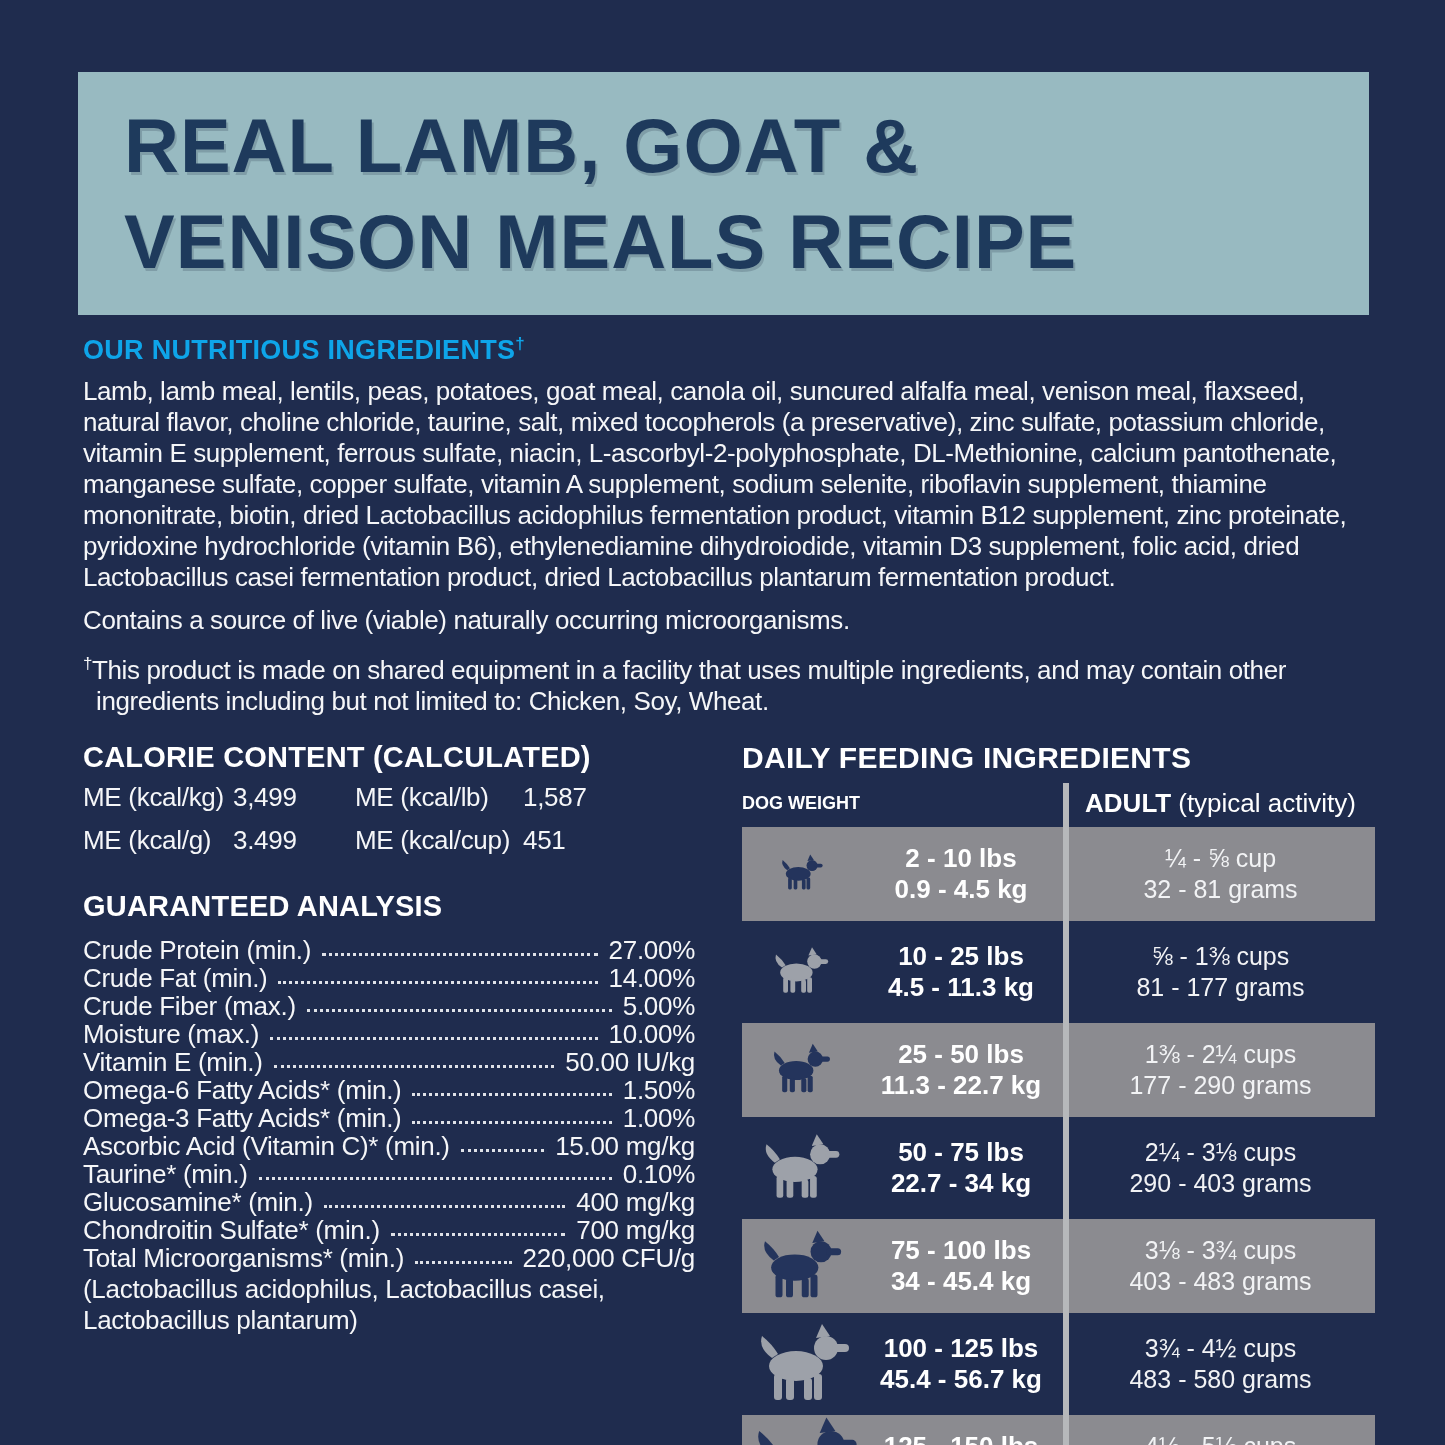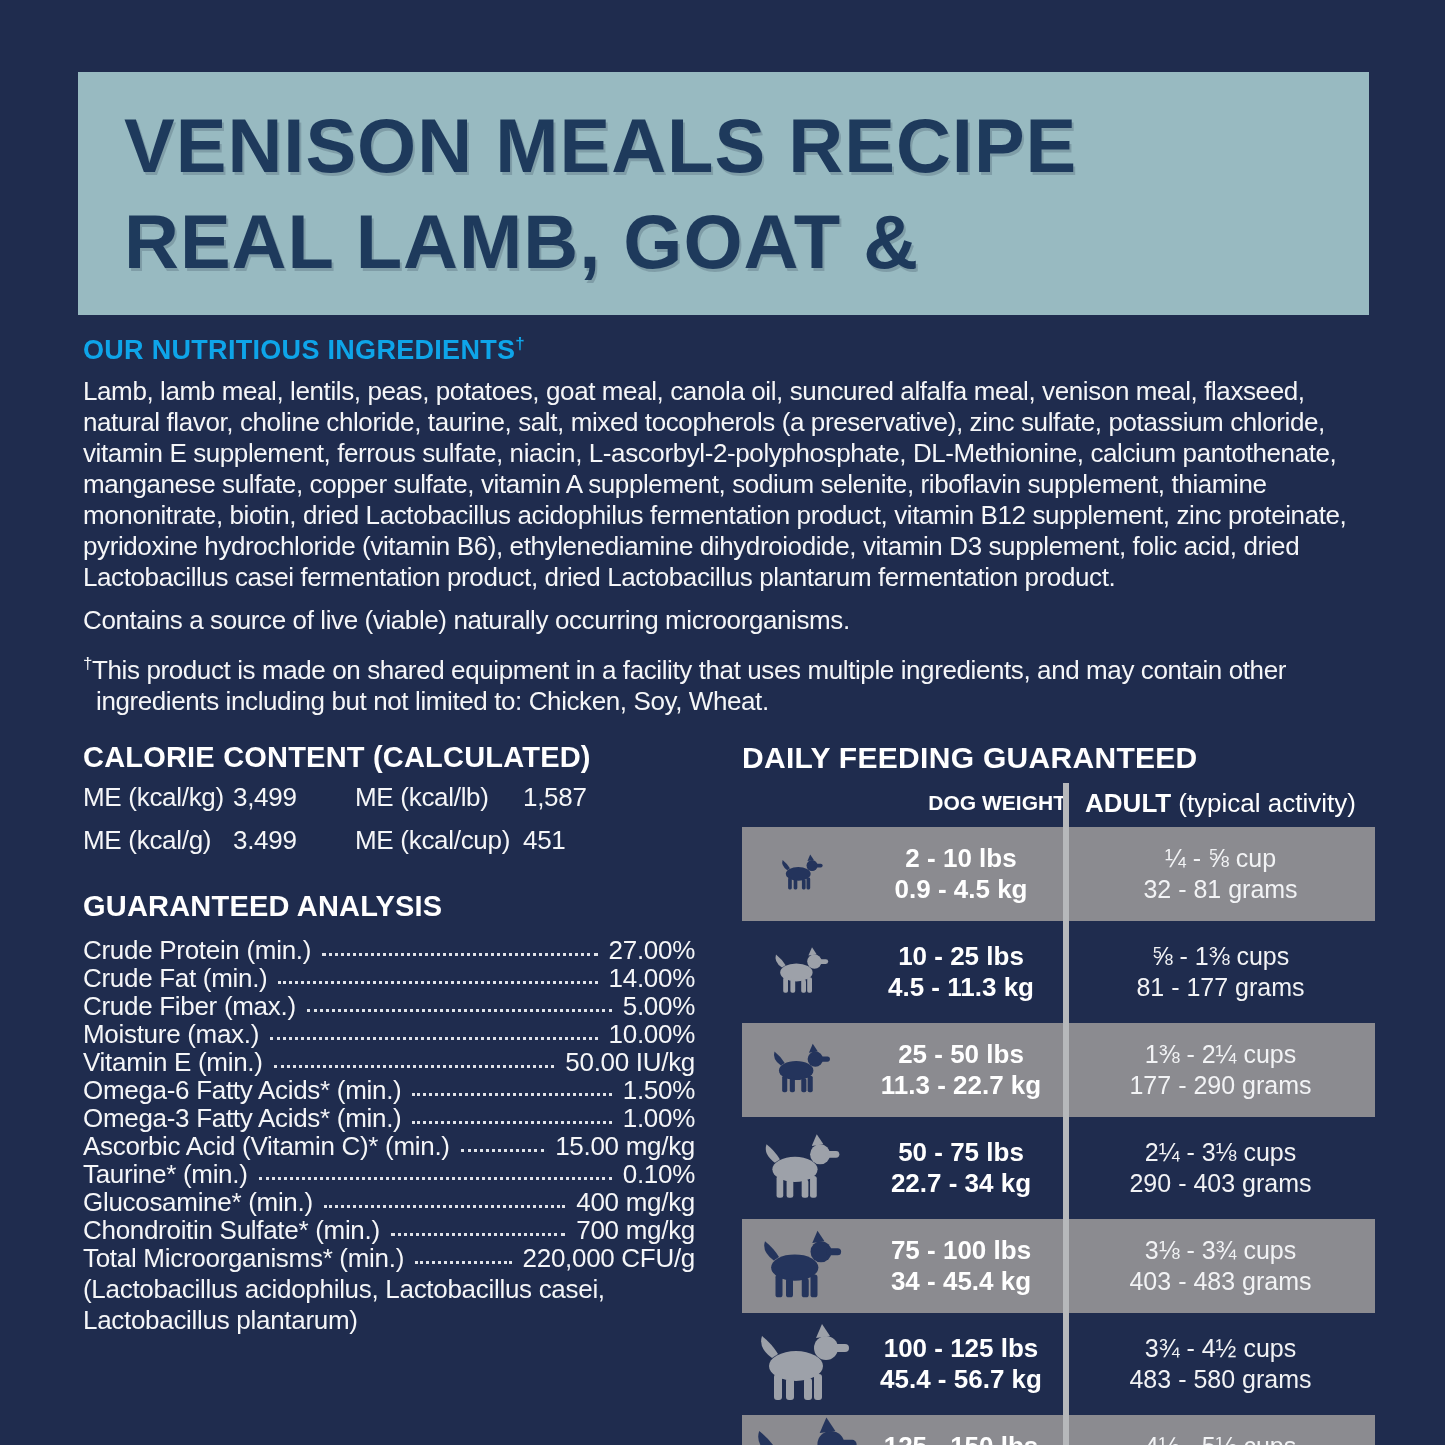--- a/index.html
+++ b/index.html
@@ -59,21 +59,21 @@
   .ga-note{margin:14px 0 0 0;font-size:26px;line-height:31px;letter-spacing:-0.3px;}
   
   .right-col{position:absolute;left:742px;top:741px;width:633px;}
   .feed-h{margin:0;font-size:30px;font-weight:bold;color:#fff;letter-spacing:.3px;}
   .feed-table{position:relative;margin-top:8px;}
   .feed-divider{
     position:absolute;left:321px;top:0;width:6px;height:100%;
     background:#b6b8bb;z-index:3;
   }
   .feed-header{display:flex;height:40px;align-items:center;}
-  .fh-left{width:324px;text-align:right;font-size:21px;font-weight:bold;color:#fff;}
+  .fh-left{width:324px;text-align:left;font-size:18px;font-weight:bold;color:#fff;}
   .fh-right{width:309px;text-align:center;font-size:26px;color:#fff;}
   .fh-right .rest{font-weight:normal;margin-left:7px;}
   .fh-right .bold{font-weight:bold;}
   .feed-row{display:flex;height:94px;margin-top:4px;position:relative;}
   .feed-row.gray{background:#8b8b90;}
   .cell-weight{
     width:324px;position:relative;display:flex;flex-direction:column;
     justify-content:center;
   }
   .weight-text{margin-left:116px;width:206px;text-align:center;}
@@ -85,22 +85,22 @@
   .a-line{font-size:25px;line-height:31px;color:#f2f3f5;}
   .dog{position:absolute;top:50%;transform:translateY(-50%);}
   .feed-row.gray .dog svg *{fill:#24345c;}
   .feed-row.navy .dog svg *{fill:#9da1a9;}
 </style>
 </head>
 <body>
 
 <div class="band">
   <h1 class="title">
+    <div>REAL LAMB, GOAT &amp;</div>
     <div>VENISON MEALS RECIPE</div>
-    <div>REAL LAMB, GOAT &amp;</div>
   </h1>
 </div>
 
 <div class="ingredients">
   <h2 class="sec-h"><span>OUR NUTRITIOUS INGREDIENTS</span><sup>†</sup></h2>
   <p class="ing-list">Lamb, lamb meal, lentils, peas, potatoes, goat meal, canola oil, suncured alfalfa meal, venison meal, flaxseed, natural flavor, choline chloride, taurine, salt, mixed tocopherols (a preservative), zinc sulfate, potassium chloride, vitamin E supplement, ferrous sulfate, niacin, L-ascorbyl-2-polyphosphate, DL-Methionine, calcium pantothenate, manganese sulfate, copper sulfate, vitamin A supplement, sodium selenite, riboflavin supplement, thiamine mononitrate, biotin, dried Lactobacillus acidophilus fermentation product, vitamin B12 supplement, zinc proteinate, pyridoxine hydrochloride (vitamin B6), ethylenediamine dihydroiodide, vitamin D3 supplement, folic acid, dried Lactobacillus casei fermentation product, dried Lactobacillus plantarum fermentation product.</p>
   <p class="ing-contains">Contains a source of live (viable) naturally occurring microorganisms.</p>
   <p class="ing-footnote"><sup>†</sup><span>This product is made on shared equipment in a facility that uses multiple ingredients, and may contain other ingredients including but not limited to: Chicken, Soy, Wheat.</span></p>
 </div>
 
@@ -185,21 +185,21 @@
     <div class="ga-item">
         <span>Total Microorganisms* (min.)</span>
         <span class="ga-dots"></span>
         <span>220,000 CFU/g</span>
       </div>
   </div>
   <p class="ga-paren">(Lactobacillus acidophilus, Lactobacillus casei, Lactobacillus plantarum)</p>
 </div>
 
 <div class="right-col">
-  <h2 class="feed-h">DAILY FEEDING GUARANTEED</h2>
+  <h2 class="feed-h">DAILY FEEDING INGREDIENTS</h2>
   <div class="feed-table">
     <div class="feed-divider"></div>
     <div class="feed-header">
       <div class="fh-left">DOG WEIGHT</div>
       <div class="fh-right"><span class="bold">ADULT</span><span class="rest">(typical activity)</span></div>
     </div>
 
     <div class="feed-row gray">
       <div class="cell-weight">
         <span class="dog" style="left:36px;width:46px;">

